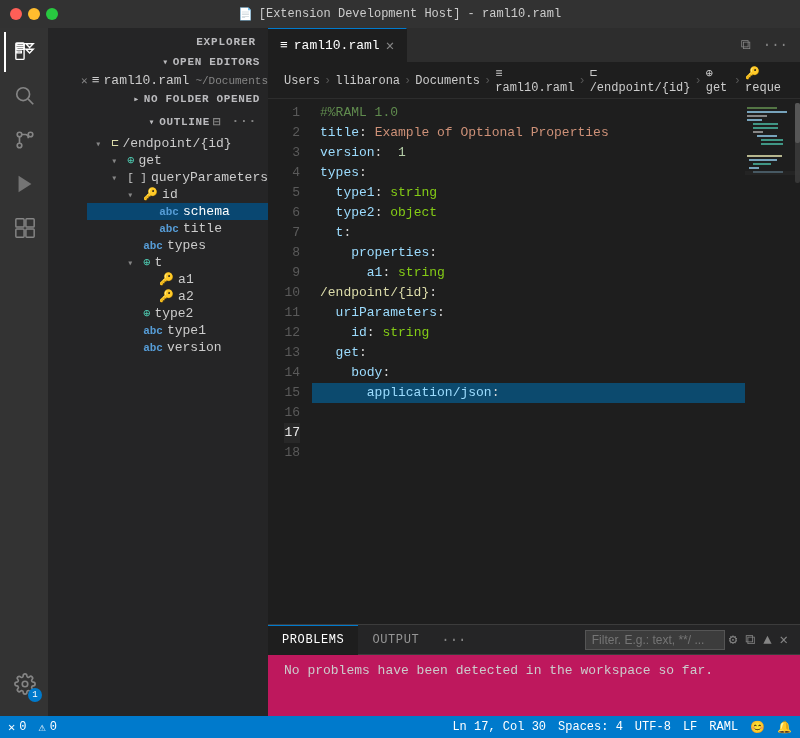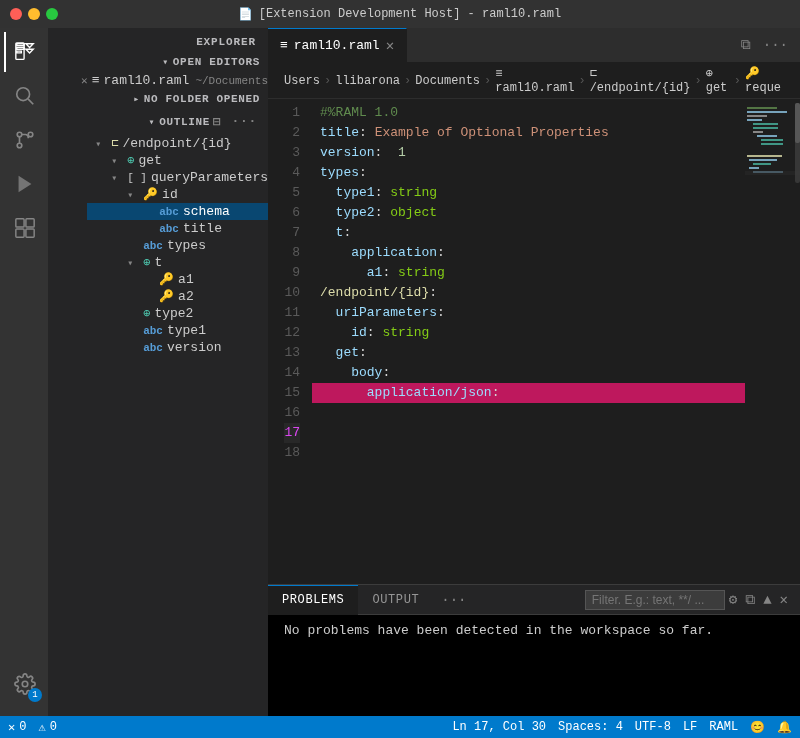--- a/index.html
+++ b/index.html
@@ -257,43 +257,43 @@
       font-size: 13px;
       line-height: 20px;
       overflow: auto;
       color: #d4d4d4;
     }
     .code-line {
       padding: 0 8px;
       white-space: pre;
     }
     .code-line.active-line {
-      background: #be185d;
+      background: #0c4a6e;
     }
     .str { color: #ce9178; }
     .num { color: #b5cea8; }
     .key { color: #9cdcfe; }
     .type-str { color: #84cc16; }
     .comment { color: #608b4e; }
     .punct { color: #d4d4d4; }
     .endpoint { color: #dcdcaa; }
 
     
     .minimap {
       width: 55px;
       background: #1e1e1e;
       flex-shrink: 0;
       overflow: hidden;
       padding-top: 4px;
     }
 
     
     .panel {
-      height: 132px;
-      background: #000000;
+      height: 92px;
+      background: #be185d;
       border-top: 1px solid #3c3c3c;
       display: flex;
       flex-direction: column;
       flex-shrink: 0;
     }
     .panel-tabs {
       display: flex;
       align-items: center;
       background: #252526;
       height: 30px;
@@ -590,32 +590,32 @@
           <div>7</div>
           <div>8</div>
           <div>9</div>
           <div>10</div>
         <div>11</div>
           <div>12</div>
           <div>13</div>
           <div>14</div>
           <div>15</div>
         <div>16</div>
-          <div style="background:#282828; color:#d946ef;">17</div>
+          <div style="background:#282828; color:#e5e5e5;">17</div>
           <div>18</div>
       </div>
       <div class="code-content">
         <div class="code-line"><span class="comment">#%RAML 1.0</span></div>
         <div class="code-line"><span class="key">title</span><span class="punct">:</span> <span class="str">Example of Optional Properties</span></div>
         <div class="code-line"><span class="key">version</span><span class="punct">:</span> <span class="num"> 1</span></div>
         <div class="code-line"><span class="key">types</span><span class="punct">:</span></div>
         <div class="code-line">  <span class="key">type1</span><span class="punct">:</span> <span class="type-str">string</span></div>
         <div class="code-line">  <span class="key">type2</span><span class="punct">:</span> <span class="type-str">object</span></div>
         <div class="code-line">  <span class="key">t</span><span class="punct">:</span></div>
-        <div class="code-line">    <span class="key">application</span><span class="punct">:</span></div>
+        <div class="code-line">    <span class="key">properties</span><span class="punct">:</span></div>
         <div class="code-line">      <span class="key">a1</span><span class="punct">:</span> <span class="type-str">string</span></div>
         <div class="code-line"></div>
         <div class="code-line"><span class="endpoint">/endpoint/{id}</span><span class="punct">:</span></div>
         <div class="code-line">  <span class="key">uriParameters</span><span class="punct">:</span></div>
         <div class="code-line">    <span class="key">id</span><span class="punct">:</span> <span class="type-str">string</span></div>
         <div class="code-line">  <span class="key">get</span><span class="punct">:</span></div>
         <div class="code-line">    <span class="key">body</span><span class="punct">:</span></div>
         <div class="code-line active-line">      <span class="key">application/json</span><span class="punct">:</span></div>
         <div class="code-line"></div>
       </div>

